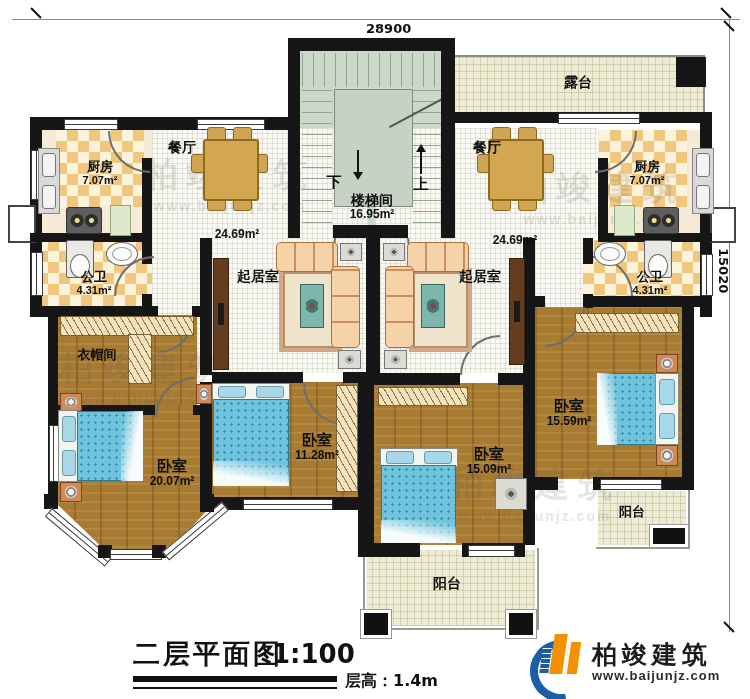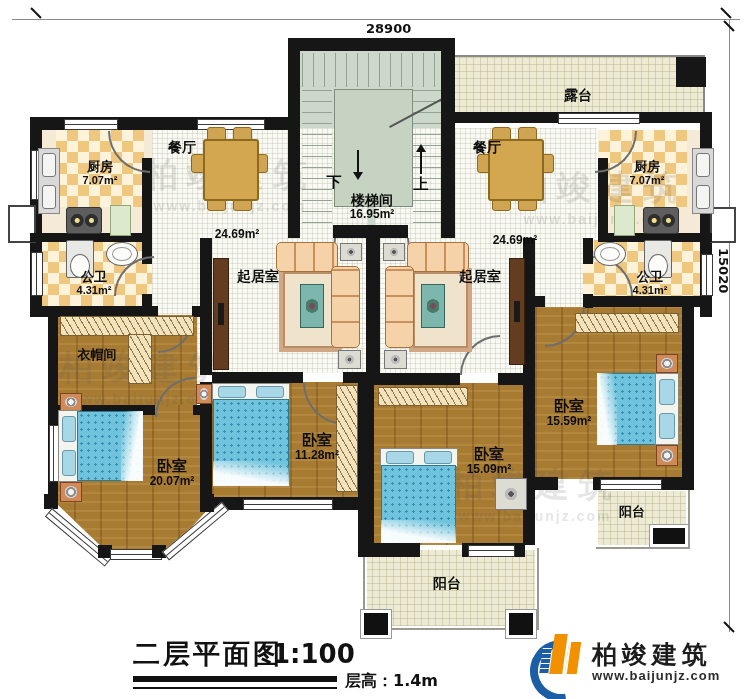--- a/index.html
+++ b/index.html
@@ -283,21 +283,21 @@
       <div class="f11">7.07m²</div>
   </div>
   <div class="label f14" style="left:182px;top:140px">餐厅</div>
   <div class="label f12" style="left:237px;top:228px">24.69m²</div>
   <div class="label" style="left:372px;top:193px">
     <div class="f14">楼梯间</div>
       <div class="f12">16.95m²</div>
   </div>
   <div class="label f15" style="left:334px;top:174px">下</div>
   <div class="label f15" style="left:421px;top:176px">上</div>
-  <div class="label f14" style="left:578px;top:88px">露台</div>
+  <div class="label f14" style="left:578px;top:75px">露台</div>
   <div class="label" style="left:647px;top:160px">
     <div class="f13">厨房</div>
       <div class="f11">7.07m²</div>
   </div>
   <div class="label f14" style="left:487px;top:140px">餐厅</div>
   <div class="label f12" style="left:515px;top:234px">24.69m²</div>
   <div class="label" style="left:94px;top:270px">
     <div class="f13">公卫</div>
       <div class="f11">4.31m²</div>
   </div>

